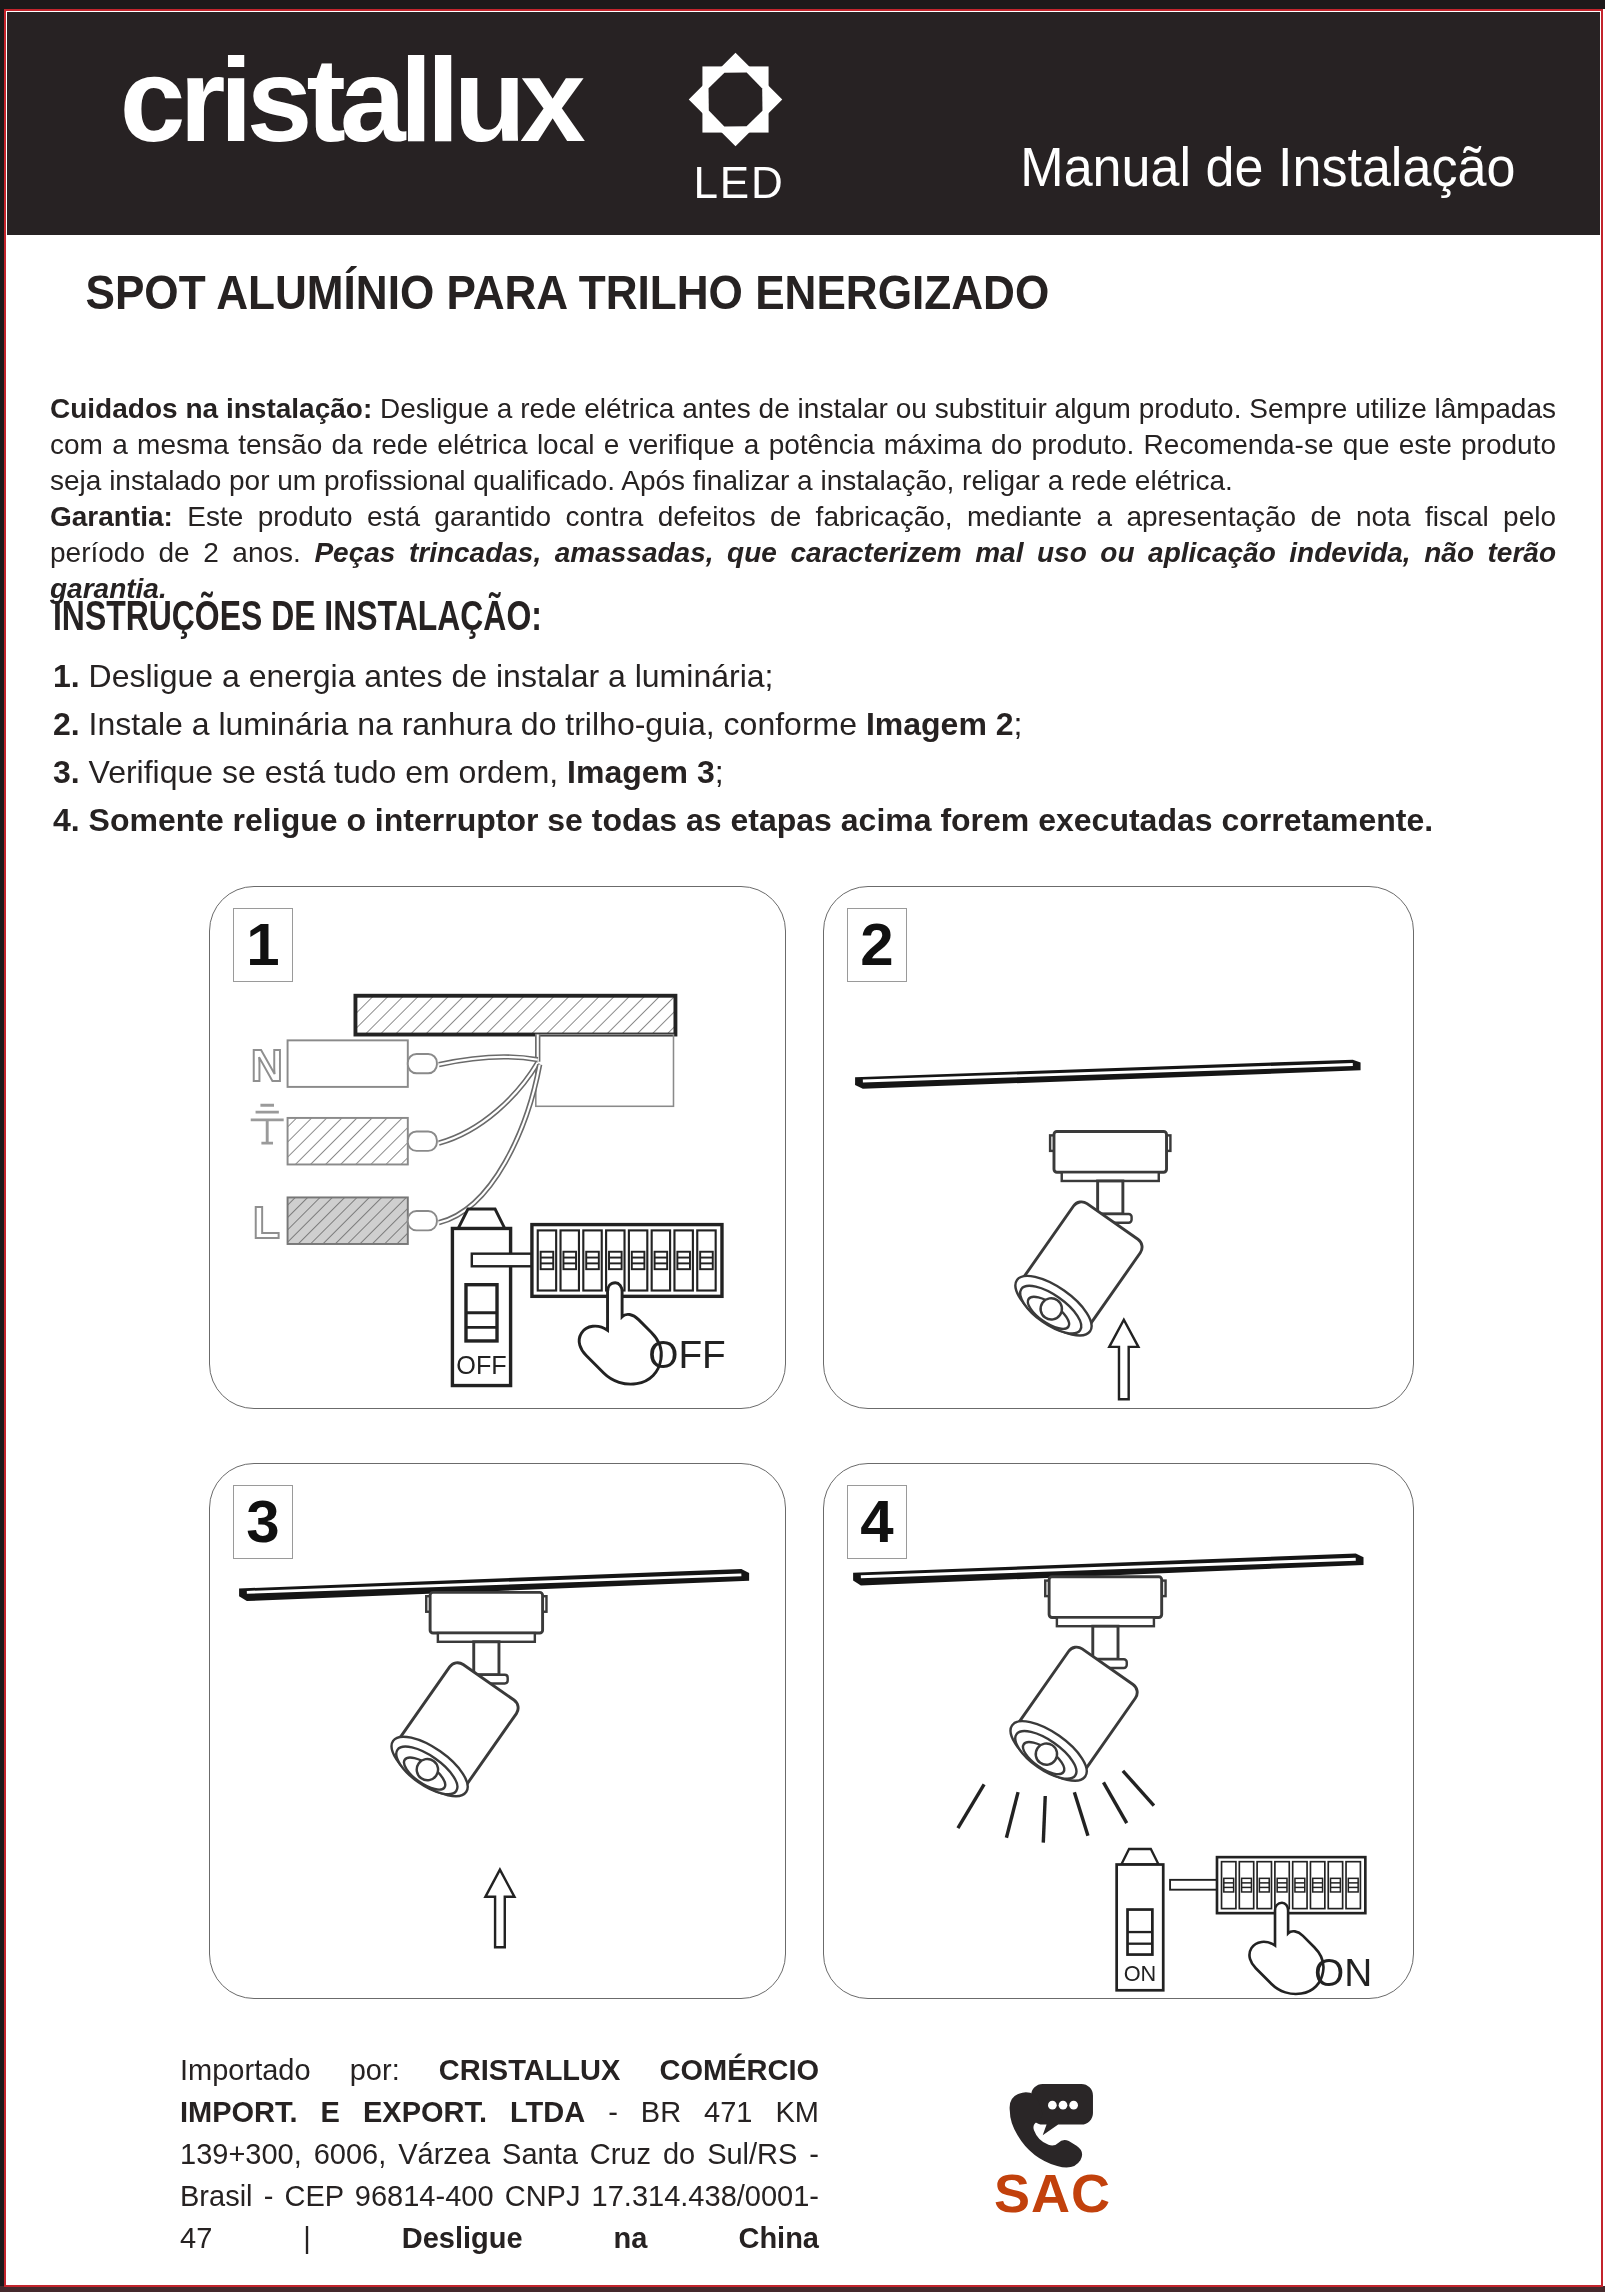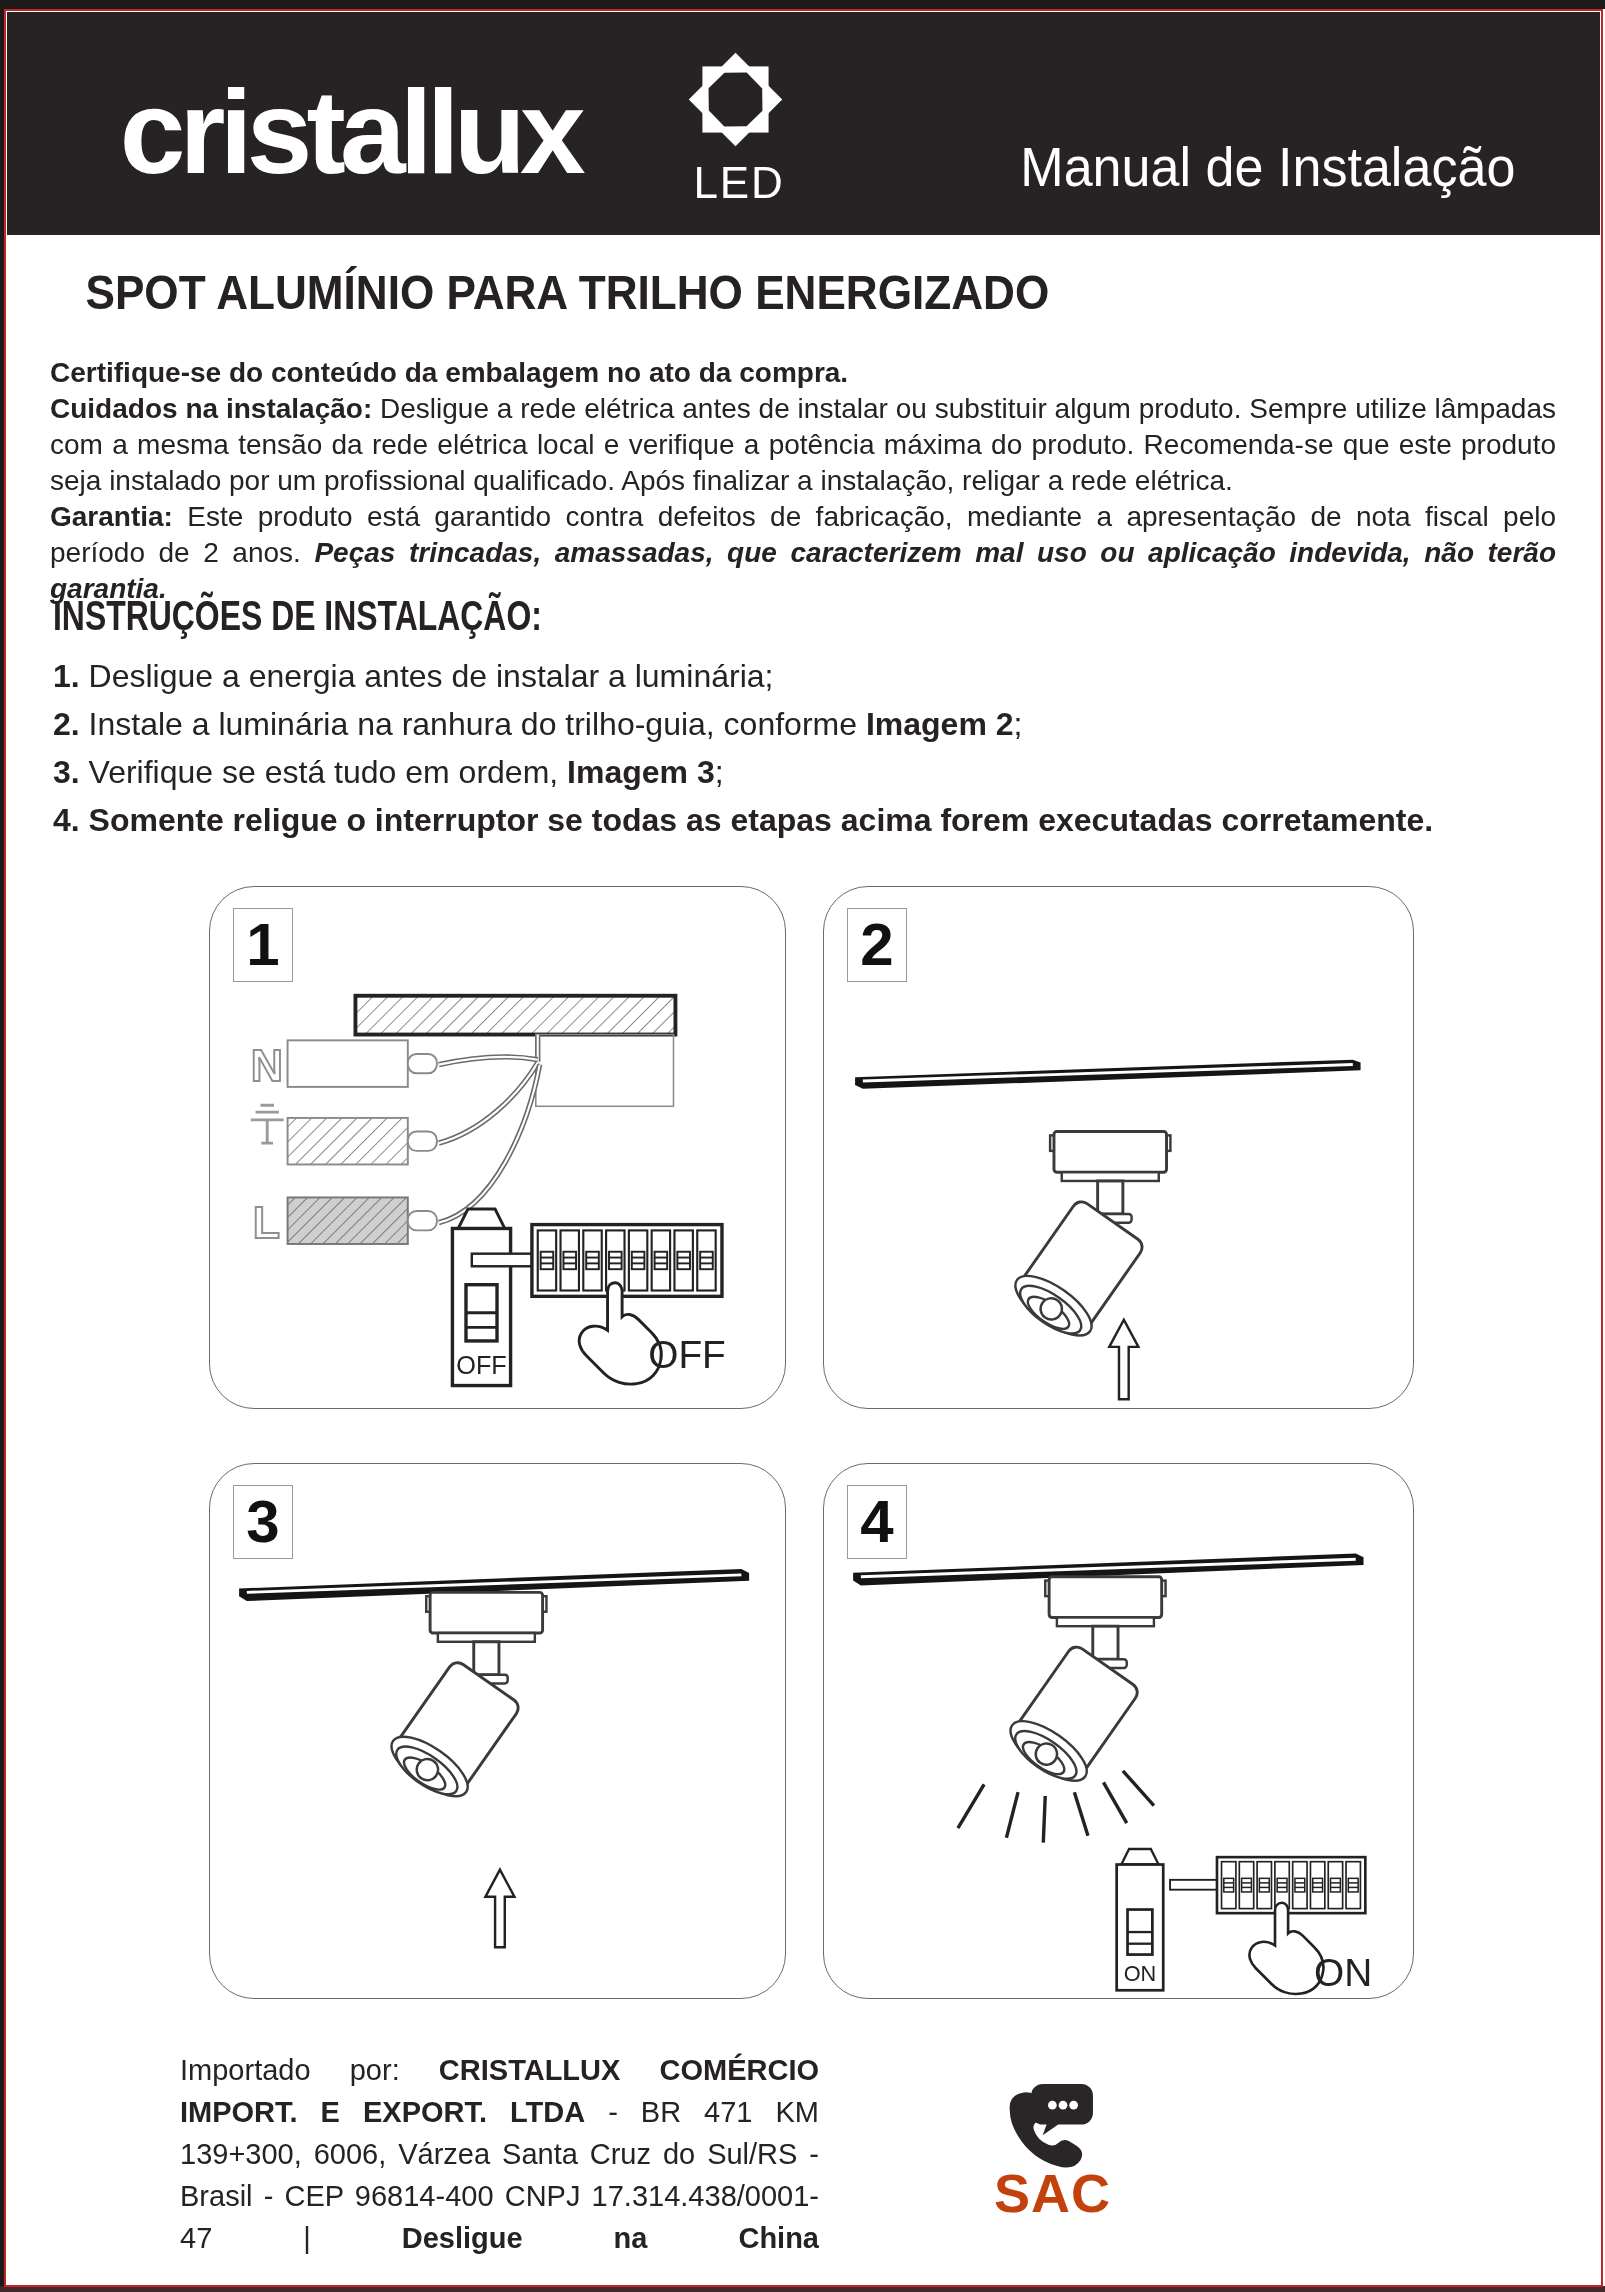--- a/index.html
+++ b/index.html
@@ -5,21 +5,21 @@
   html,body{margin:0;padding:0;background:#9a9a9a;}
   .page{position:relative;width:1606px;height:2292px;background:#fff;overflow:hidden;
         font-family:"Liberation Sans",sans-serif;color:#262222;}
   .edge-top{position:absolute;top:0;left:0;right:0;height:8.7px;background:#1d191a;}
   .edge-left{position:absolute;top:0;left:0;bottom:0;width:3.9px;background:#1d191a;}
   .edge-bottom{position:absolute;bottom:0;left:0;right:0;height:5.8px;background:#45292c;}
   .red-frame{position:absolute;top:8.7px;left:3.9px;right:2.9px;bottom:4.9px;
              border:2.9px solid #c3242c;pointer-events:none;z-index:40;}
   
   .header{position:absolute;top:11.6px;left:6.8px;right:5.8px;height:223px;background:#272223;}
-  .logo-text{position:absolute;left:113px;top:61px;font-size:118px;font-weight:bold;color:#fff;
+  .logo-text{position:absolute;left:113px;top:29px;font-size:118px;font-weight:bold;color:#fff;
              letter-spacing:-5.8px;line-height:1;}
   .logo-star{position:absolute;left:675px;top:33px;}
   .logo-led{position:absolute;left:673px;top:146px;width:105px;text-align:right;
             font-size:44px;font-weight:normal;color:#fff;letter-spacing:1.9px;}
   .manual-title{position:absolute;right:85px;top:122px;font-size:56px;color:#fff;
                 transform:scaleX(0.93);transform-origin:100% 0;white-space:nowrap;}
   
   .product-title{position:absolute;left:0;top:264px;width:100%;
                  font-size:49px;font-weight:bold;padding-left:32px;}
   .product-title span{display:inline-block;transform:scaleX(0.9);white-space:nowrap;}
@@ -71,21 +71,21 @@
     </svg>
     <div class="logo-led">LED</div>
     <div class="manual-title">Manual de Instalação</div>
   </div>
 
   <div class="product-title">
     <span>SPOT ALUMÍNIO PARA TRILHO ENERGIZADO</span>
   </div>
 
   <div class="notices">
-    <b>Certifique-se do conteúdo da embalagem no ato da compra.</b><br>
+    <br>
     <b>Cuidados na instalação:</b><span> Desligue a rede elétrica antes de instalar ou substituir algum produto. Sempre utilize lâmpadas com a mesma tensão da rede elétrica local e verifique a potência máxima do produto. Recomenda-se que este produto seja instalado por um profissional qualificado. Após finalizar a instalação, religar a rede elétrica.</span><br>
     <b>Garantia:</b><span> Este produto está garantido contra defeitos de fabricação, mediante a apresentação de nota fiscal pelo período de 2 anos. </span><b><i>Peças trincadas, amassadas, que caracterizem mal uso ou aplicação indevida, não terão garantia.</i></b>
   </div>
 
   <div class="instr-heading">INSTRUÇÕES DE INSTALAÇÃO:</div>
   <div class="steps">
     <div class="step"><b>1.</b><span> Desligue a energia antes de instalar a luminária;</span><b></b><span></span></div>
     <div class="step"><b>2.</b><span> Instale a luminária na ranhura do trilho-guia, conforme </span><b>Imagem 2</b><span>;</span></div>
     <div class="step"><b>3.</b><span> Verifique se está tudo em ordem, </span><b>Imagem 3</b><span>;</span></div>
     <div class="step"><b>4.</b><span></span><b> Somente religue o interruptor se todas as etapas acima forem executadas corretamente.</b><span></span></div>

